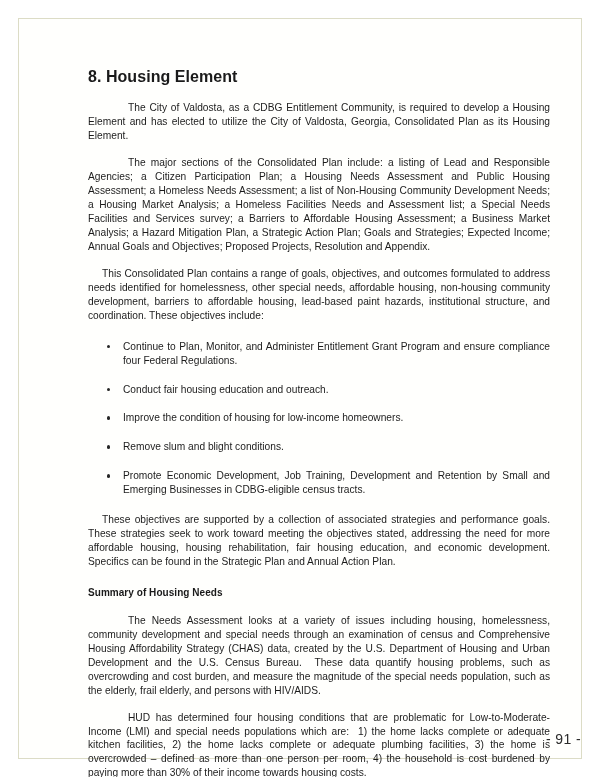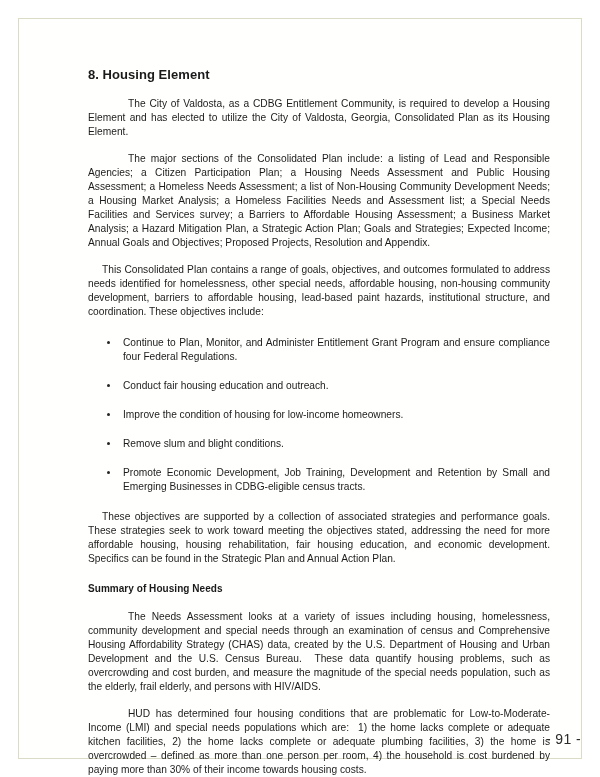--- a/index.html
+++ b/index.html
@@ -28,21 +28,21 @@
     border: 1.5px solid #dcdcc6;
     background: #fffffd;
   }
   #content {
     position: absolute;
     left: 69px;
     top: 48px;
     width: 462px;
   }
   .h-section {
-    font-size: 13px;
+    font-size: 16px;
     font-weight: bold;
     color: #1a1a1a;
     letter-spacing: 0.05px;
     margin: 0 0 14px 0;
     line-height: 1.25;
   }
   .h-sub {
     font-size: 10px;
     font-weight: bold;
     color: #1a1a1a;

